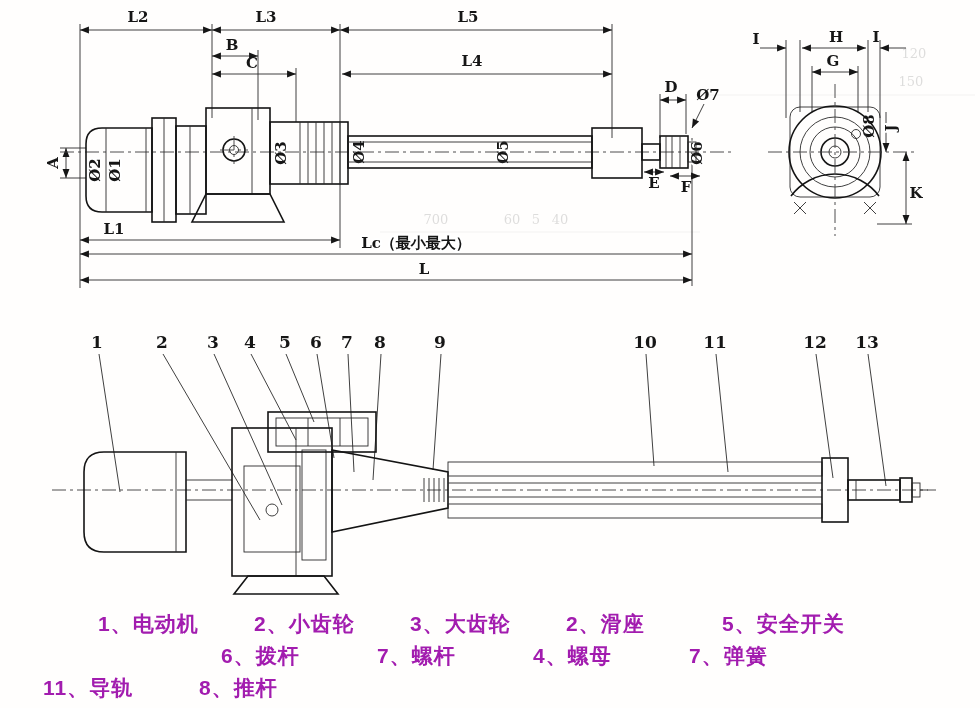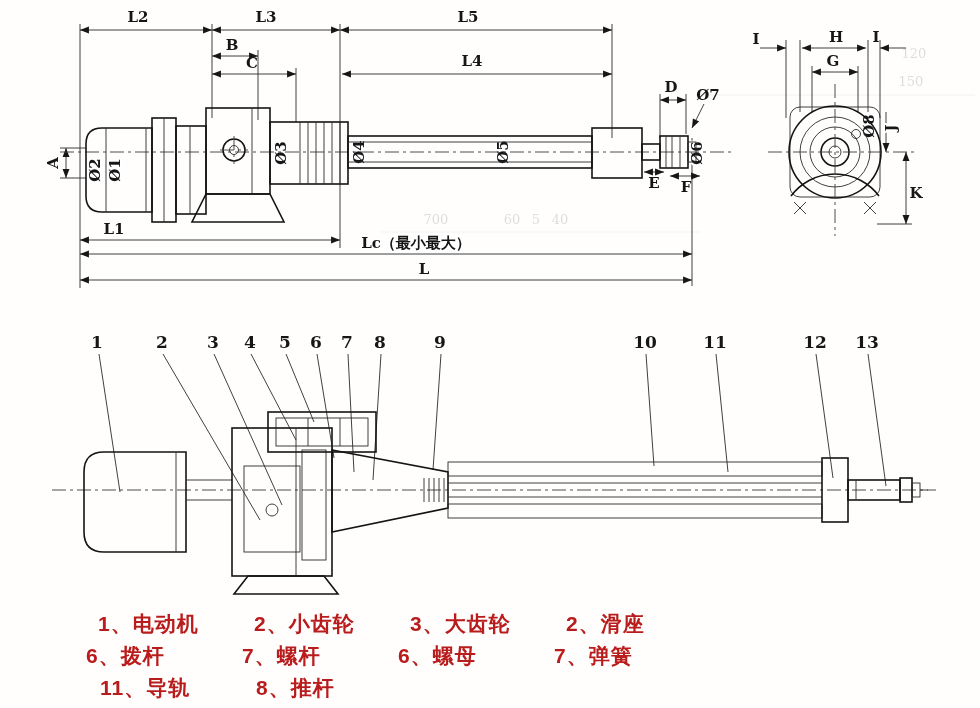--- a/index.html
+++ b/index.html
@@ -11,26 +11,26 @@
   .thin  { stroke:#2a2a2a; stroke-width:0.9; fill:none; }
   .med   { stroke:#141414; stroke-width:1.6; fill:none; }
   .cl    { stroke:#3a3a3a; stroke-width:0.9; fill:none; stroke-dasharray:14 4 3 4; }
   .dtext { font-family:"DejaVu Serif", serif; font-size:15px; font-weight:700; fill:#161616; text-anchor:middle; }
   .ctext { font-family:"DejaVu Serif", serif; font-size:17px; font-weight:700; fill:#161616; text-anchor:middle; }
   .halo  { paint-order:stroke; stroke:#ffffff; stroke-width:4px; }
   .ghost { font-family:"DejaVu Serif", serif; font-size:13px; fill:#6a6a6a; opacity:0.22; text-anchor:middle; }
   .ghostline { stroke:#8a8a8a; stroke-width:1; opacity:0.10; }
   .parts {
     width:980px; height:108px; box-sizing:border-box; padding-top:8px;
-    color:#b91c1c; font-weight:700; font-size:21px; letter-spacing:1px;
+    color:#a21caf; font-weight:700; font-size:21px; letter-spacing:1px;
   }
   .parts-row { display:flex; height:32px; align-items:center; }
   .parts-row.r1 { padding-left:98px; }
-  .parts-row.r2 { padding-left:86px; }
-  .parts-row.r3 { padding-left:100px; }
+  .parts-row.r2 { padding-left:86px;justify-content:center; }
+  .parts-row.r3 { padding-left:43px; }
   .part { display:inline-block; width:156px; white-space:nowrap; }
 </style>
 </head>
 <body>
 
 <div class="page">
 
   <svg width="980" height="320" viewBox="0 0 980 320">
     <defs>
       <marker id="arr" viewBox="0 0 10 8" markerWidth="11" markerHeight="9" refX="9.5" refY="4" orient="auto-start-reverse">
@@ -282,25 +282,26 @@
       <path class="med" d="M248,256 L324,256 L338,274 L234,274 Z"></path>
     </g>
   </svg>
 
   <div class="parts">
     <div class="parts-row r1">
       <span class="part">1、电动机</span>
       <span class="part">2、小齿轮</span>
       <span class="part">3、大齿轮</span>
       <span class="part">2、滑座</span>
+      <span class="part">5、安全开关</span>
     </div>
     <div class="parts-row r2">
       <span class="part">6、拨杆</span>
       <span class="part">7、螺杆</span>
-      <span class="part">6、螺母</span>
+      <span class="part">4、螺母</span>
       <span class="part">7、弹簧</span>
     </div>
     <div class="parts-row r3">
       <span class="part">11、导轨</span>
       <span class="part">8、推杆</span>
     </div>
   </div>
 
 </div>
 

